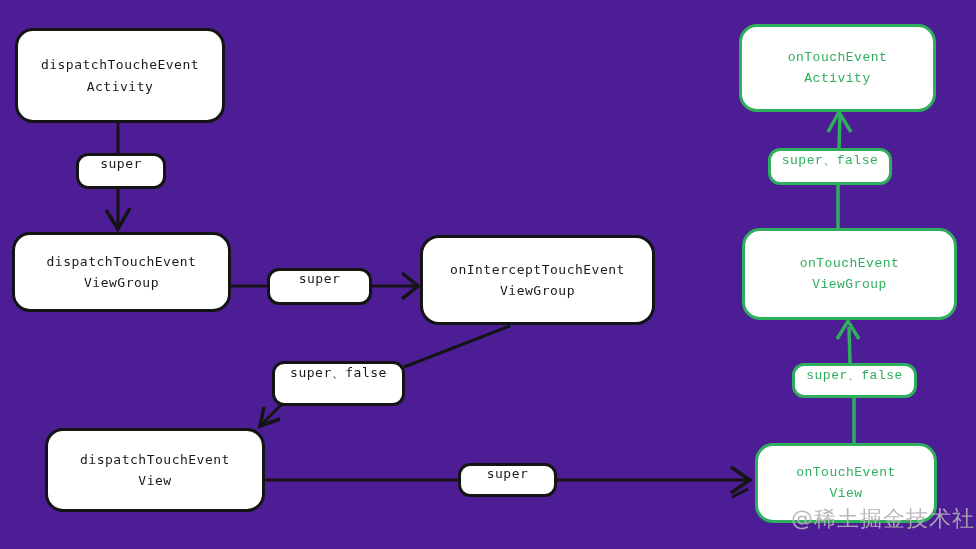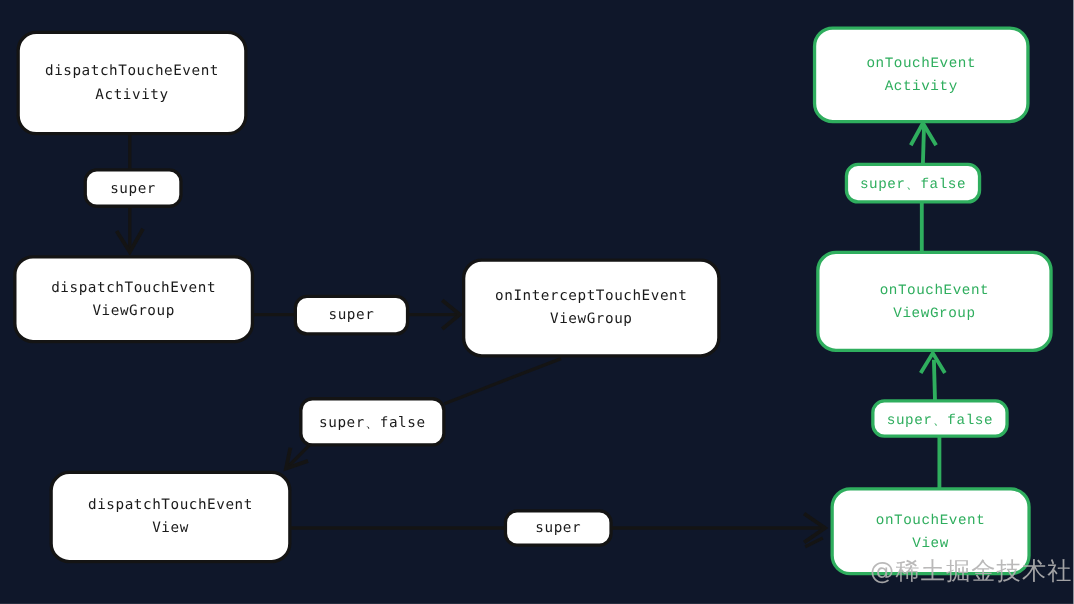--- a/index.html
+++ b/index.html
@@ -1,40 +1,40 @@
 <!DOCTYPE html>
 <html><head>
 <meta charset="utf-8">
 <style>
   html,body{margin:0;padding:0;background:#ffffff;}
   #stage{
-    position:relative;width:976px;height:549px;background:#0f172a;overflow:hidden;
+    position:relative;width:976px;height:549px;background:#4c1d95;overflow:hidden;
     font-family:"DejaVu Sans Mono","Liberation Mono",monospace;
   }
   #connectors{position:absolute;left:0;top:0;width:976px;height:549px;}
   .node{
     position:absolute;box-sizing:border-box;background:#ffffff;
     border:3px solid #141414;border-radius:18px;
     display:flex;flex-direction:column;align-items:center;justify-content:center;
     font-size:13px;line-height:1.65;color:#1a1a1a;letter-spacing:0.5px;
     text-align:center;
   }
   .label{
     position:absolute;box-sizing:border-box;background:#ffffff;
     border:3px solid #141414;border-radius:12px;
-    display:flex;align-items:center;justify-content:center;
+    display:flex;align-items:flex-start;justify-content:center;
     font-size:13px;color:#1a1a1a;letter-spacing:0.5px;
   }
   .green{border-color:#2fae5e;color:#2fae5e;font-family:Liberation Mono, monospace;}
   
   #box-activity-dispatch{left:15px;top:28px;width:210px;height:95px;}
   #label-super-1{left:76px;top:153px;width:90px;height:36px;}
   #box-viewgroup-dispatch{left:12px;top:232px;width:219px;height:80px;}
   #label-super-2{left:267px;top:268px;width:105px;height:37px;}
-  #box-intercept{left:420px;top:235px;width:235px;height:90px;}
+  #box-intercept{left:420px;top:235px;width:235px;height:90px;border-radius:19px;}
   #label-super-false{left:272px;top:361px;width:133px;height:45px;}
   #box-view-dispatch{left:45px;top:428px;width:220px;height:84px;}
   #label-super-3{left:458px;top:463px;width:99px;height:34px;}
   
   #box-activity-ontouch{left:739px;top:24px;width:197px;height:88px;}
   #label-gsuper-false-1{left:768px;top:148px;width:124px;height:37px;}
   #box-viewgroup-ontouch{left:742px;top:228px;width:215px;height:92px;}
   #label-gsuper-false-2{left:792px;top:363px;width:125px;height:35px;}
   #box-view-ontouch{left:755px;top:443px;width:182px;height:80px;}
   #watermark{

